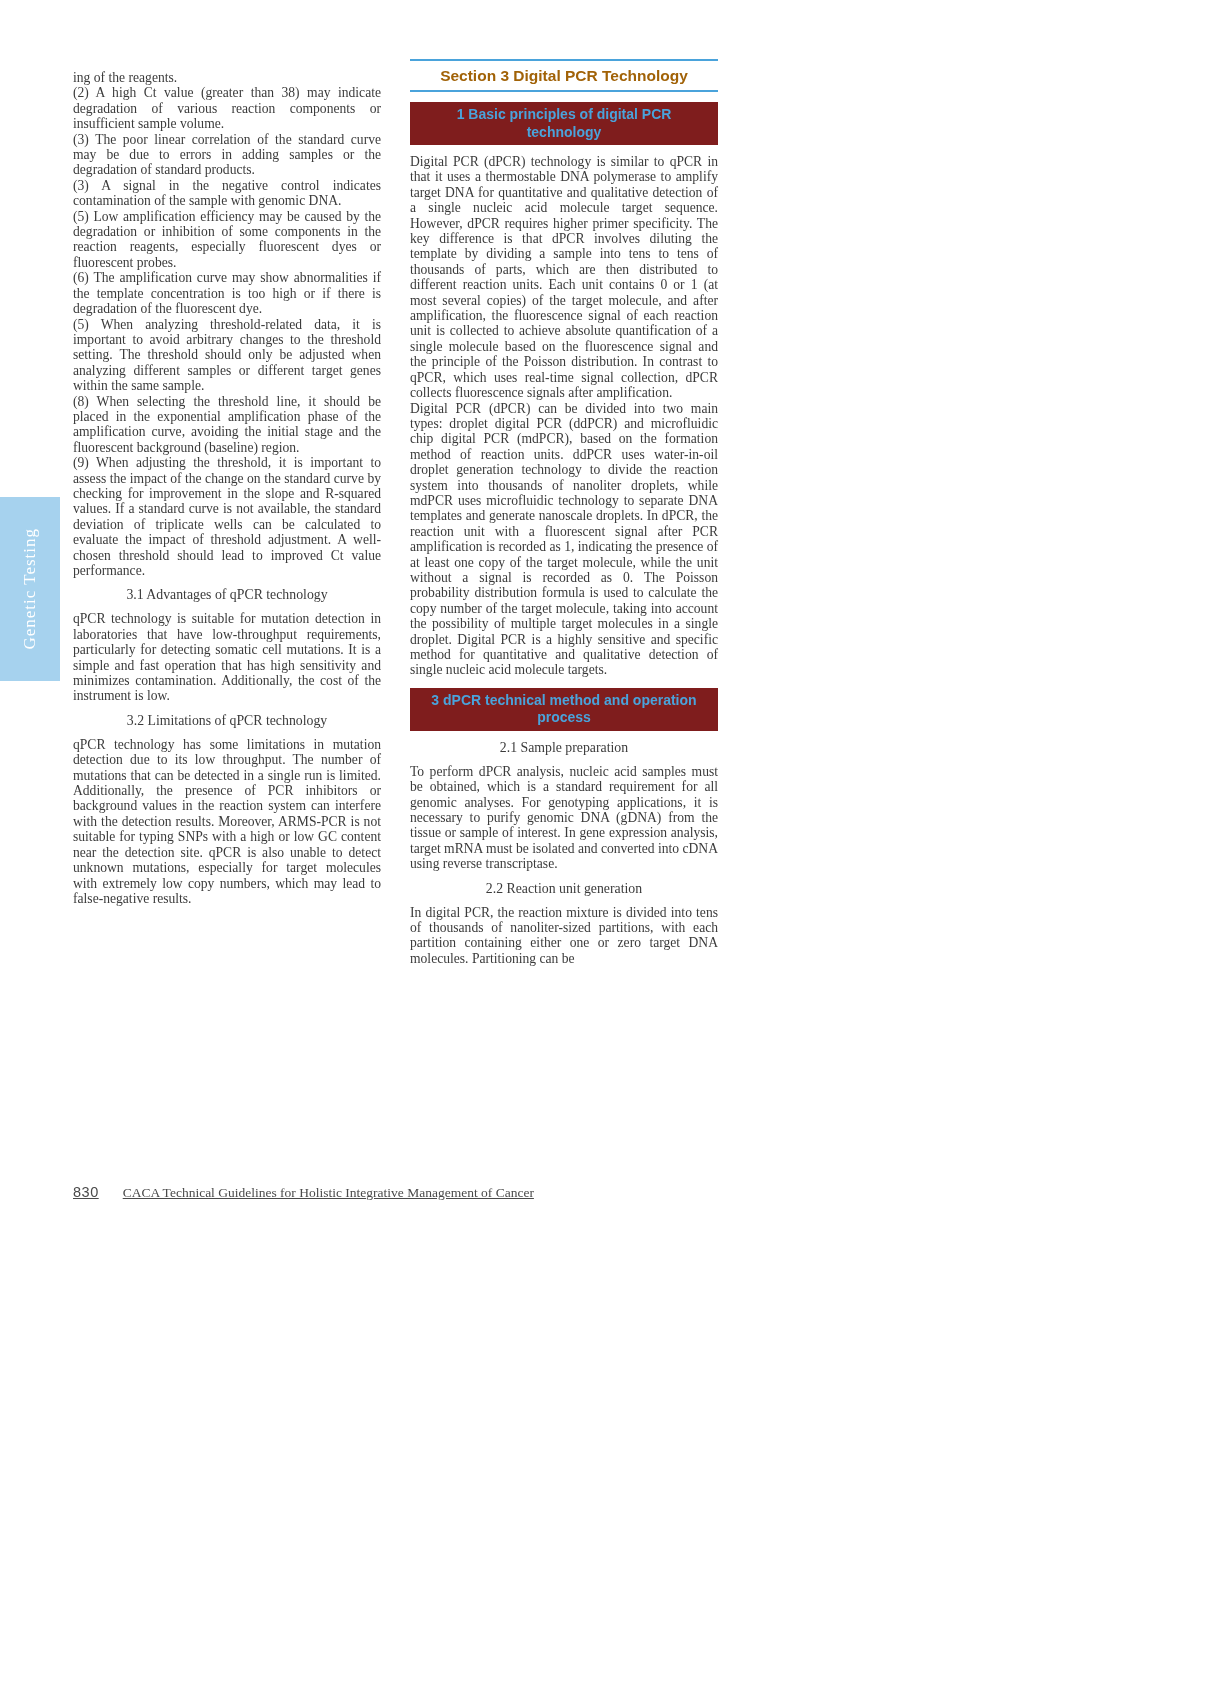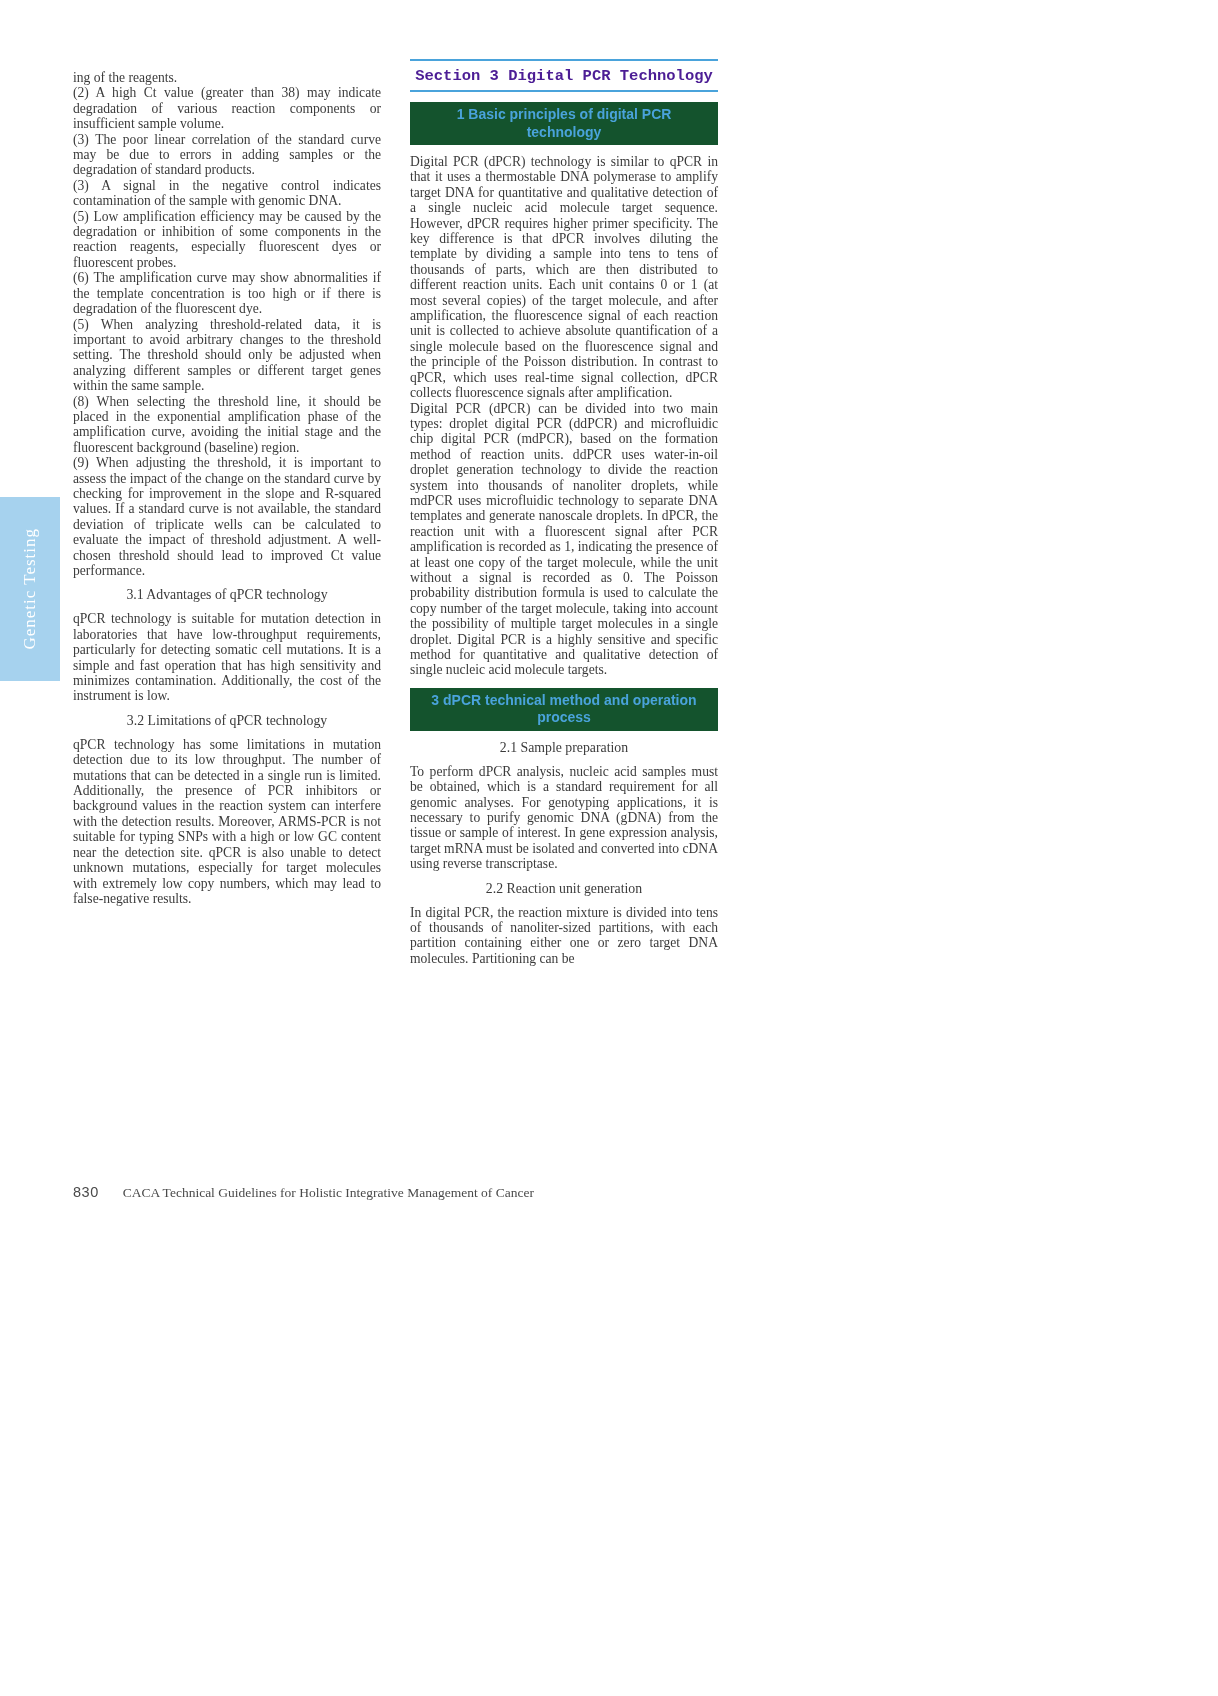--- a/index.html
+++ b/index.html
@@ -37,45 +37,46 @@
     text-justify:inter-word;
   }
   .gap-after{margin-bottom:8px;}
   .subhead{
     margin:9px 0 8px 0;
     font-size:13.8px;
     line-height:16px;
     text-align:center;
   }
   .section-box{
-    background:#14532d;
+    background:#7f1d1d;
     color:#4aa3db;
     font-family:"Liberation Sans",sans-serif;
     font-weight:bold;
     font-size:14px;
     line-height:17.5px;
     text-align:center;
     padding:4px 8px;
     margin:10px 0 9px 0;
   }
   .section-title-block{margin:0 0 10px 0;}
   .rule{height:2px;background:#4aa3db;}
   .section-title{
-    color:#4c1d95;
-    font-family:Liberation Mono, monospace;
+    color:#a16207;
+    font-family:Liberation Sans, sans-serif;
     font-weight:bold;
     font-size:15.5px;
     line-height:18px;
     text-align:center;
     padding:6px 0 5px 0;
   }
   .footer{
     position:absolute;left:73px;top:1141px;
     display:flex;align-items:baseline;gap:24px;
     color:#4a4a4a;
+    text-decoration:underline;
   }
   .page-num{
     font-family:"Liberation Sans",sans-serif;
     font-size:14.5px;
     letter-spacing:0.5px;
   }
   .footer-title{
     font-family:"Liberation Serif",serif;
     font-size:13.5px;
     margin-top:44px;

